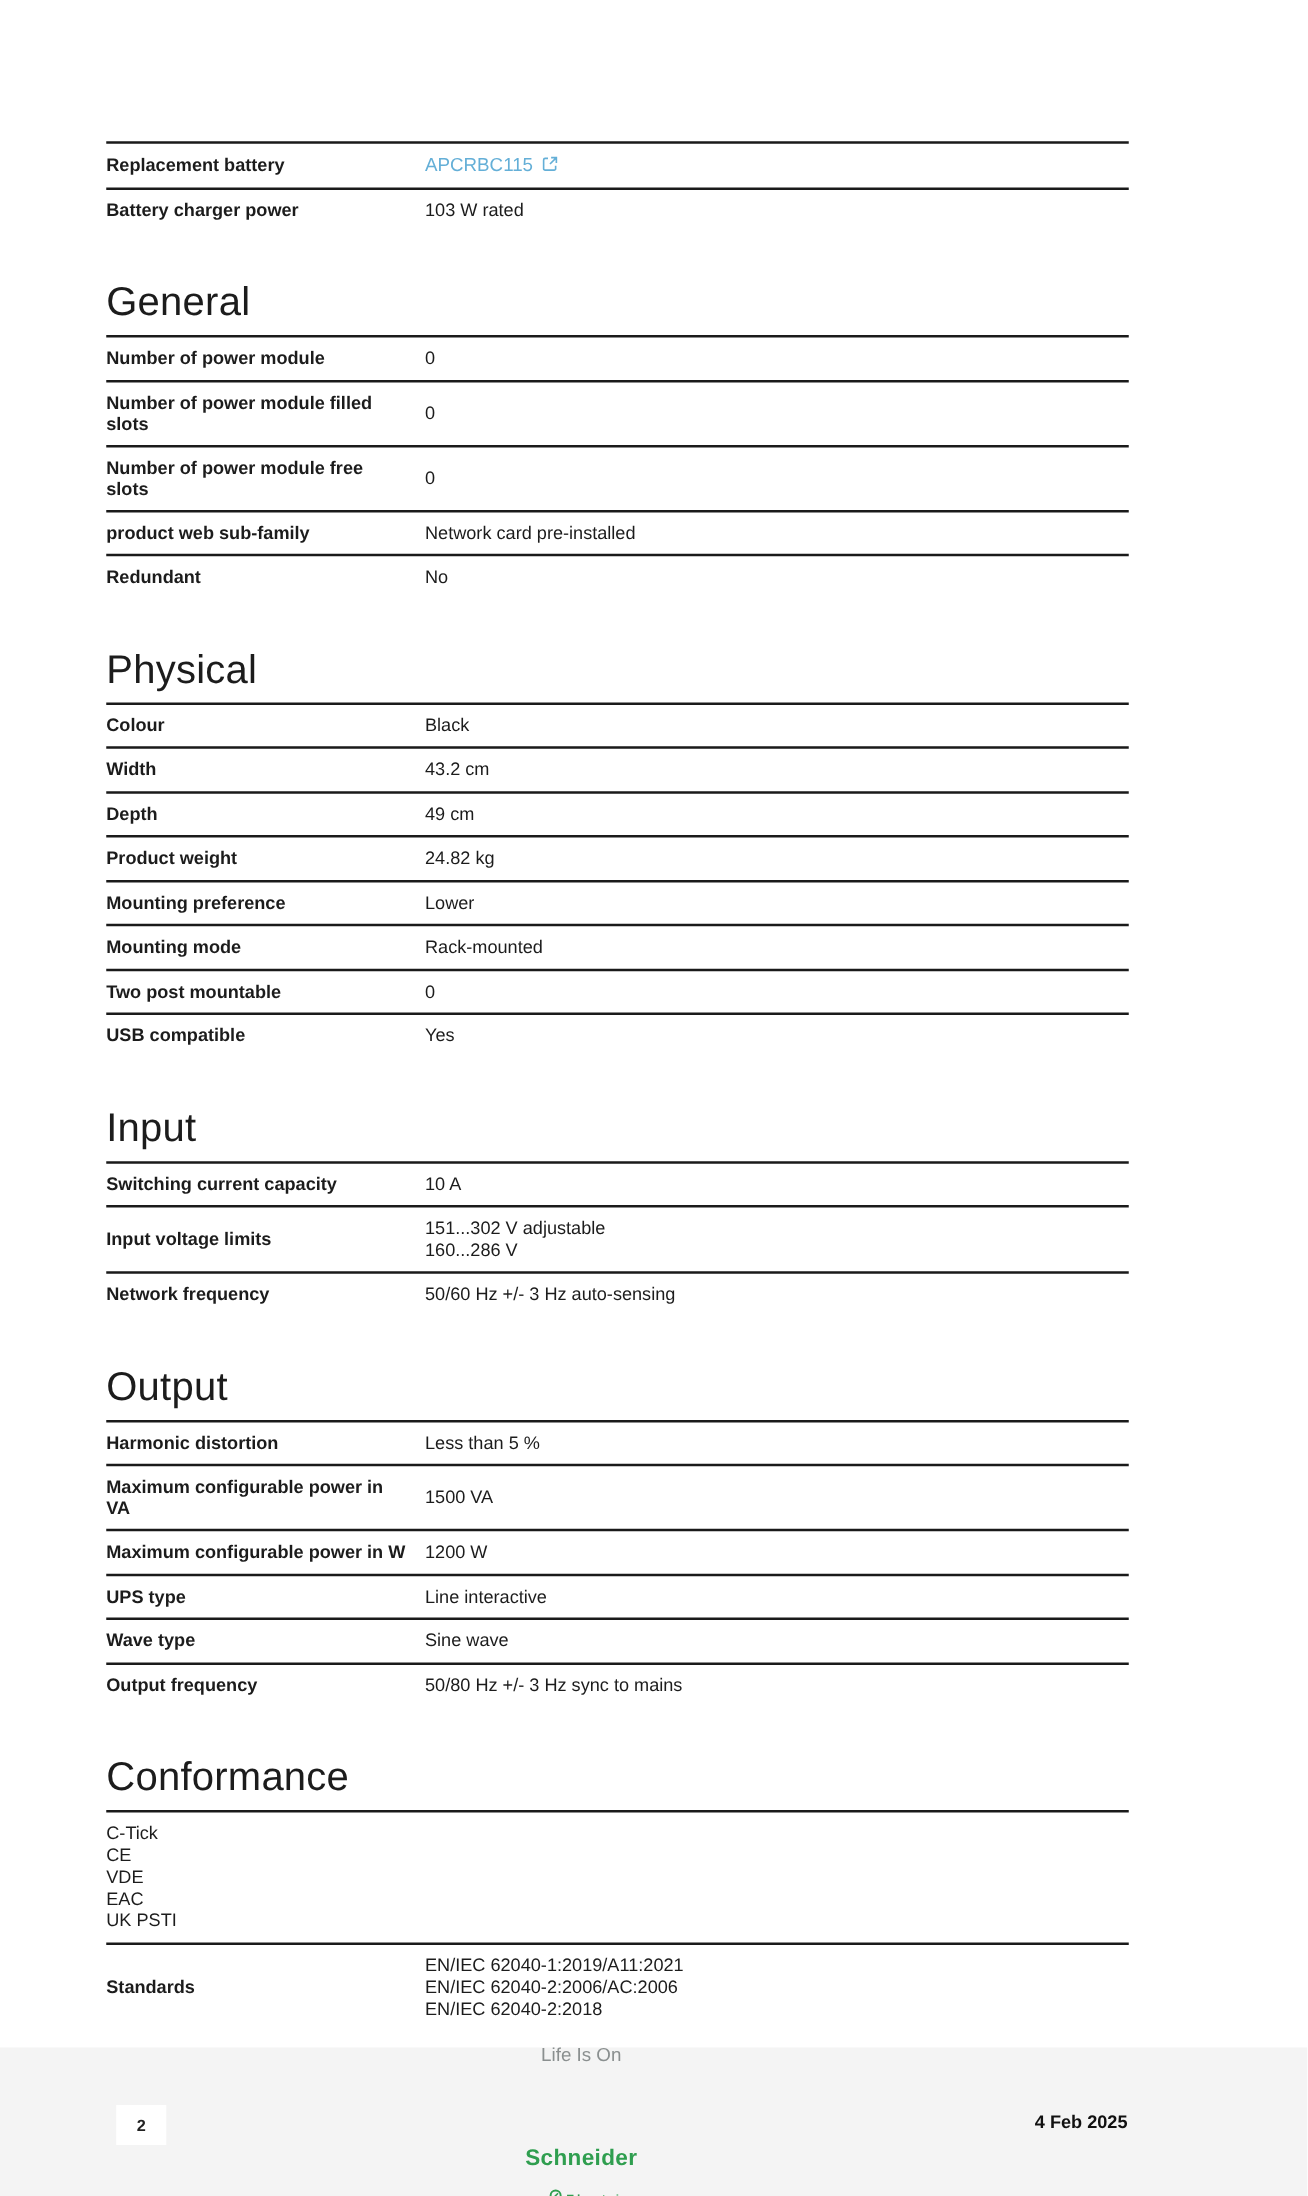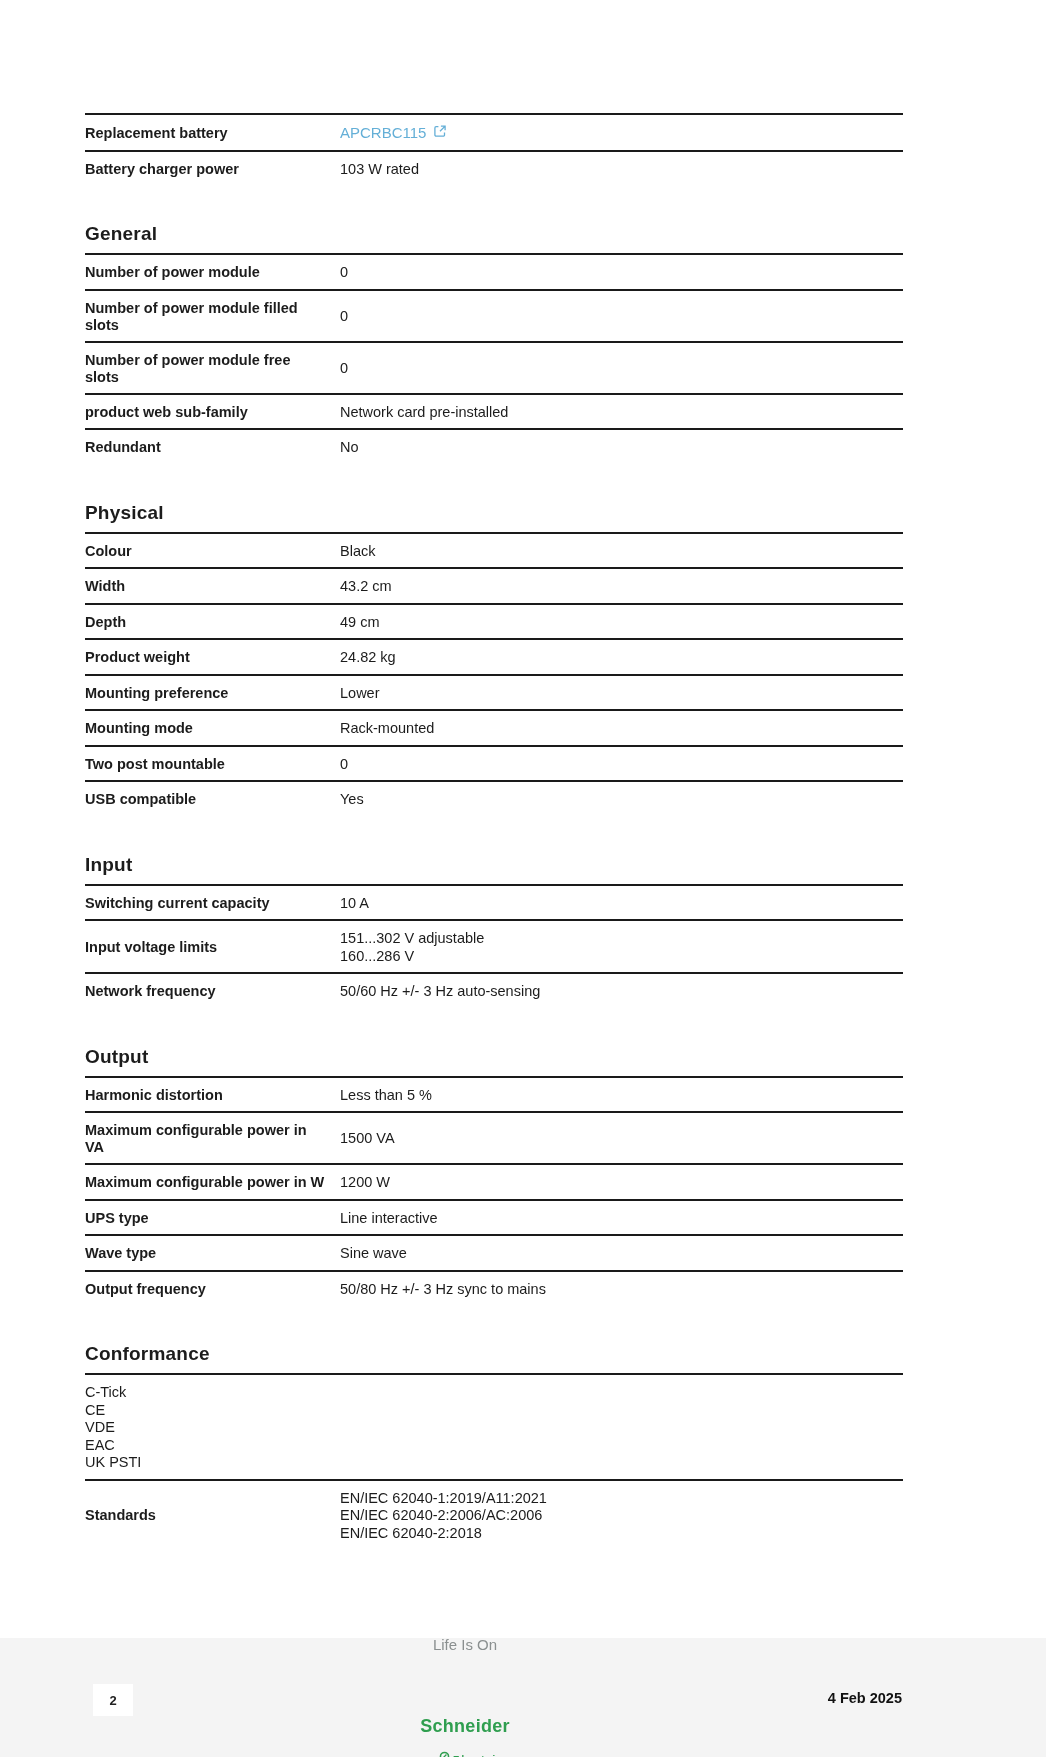--- a/index.html
+++ b/index.html
@@ -11,21 +11,21 @@
   }
   html,body{margin:0;padding:0;}
   body{
     width:1046px;height:1757px;position:relative;background:#ffffff;
     font-family:"Liberation Sans", sans-serif;color:#1c1c1c;overflow:hidden;
   }
   .content{position:absolute;top:113px;left:85px;width:818px;}
   .section{margin-top:38px;}
   .section.intro{margin-top:0;}
   .sec-title{
-    font-size:19px;font-weight:bold;margin:0;padding:0 0 8px 0;
+    font-size:32px;font-weight:normal;margin:0;padding:0 0 8px 0;
     border-bottom:2px solid var(--rule);letter-spacing:0.2px;
   }
   .row{display:flex;padding:9px 0 7px 0;border-top:2px solid var(--rule);align-items:center;}
   .section.has-title .row:first-child{border-top:none;}
   .label{
     flex:0 0 243px;width:243px;padding-right:12px;
     font-weight:bold;font-size:14.5px;line-height:17px;
   }
   .value{font-size:14.5px;line-height:17.5px;}
   .vline{min-height:17.5px;}

